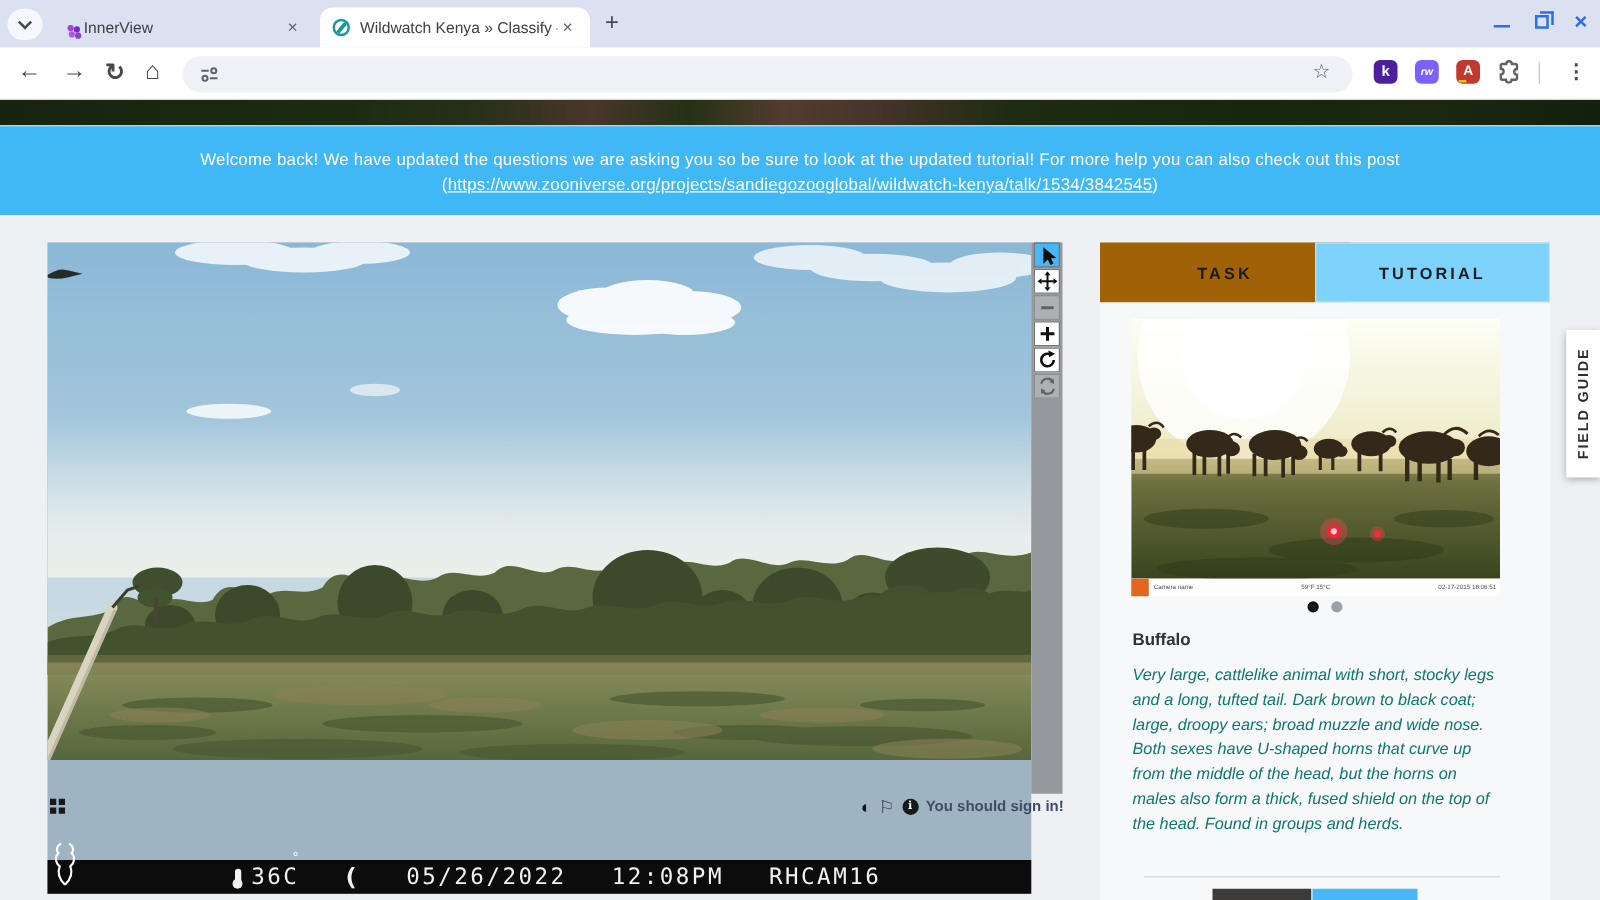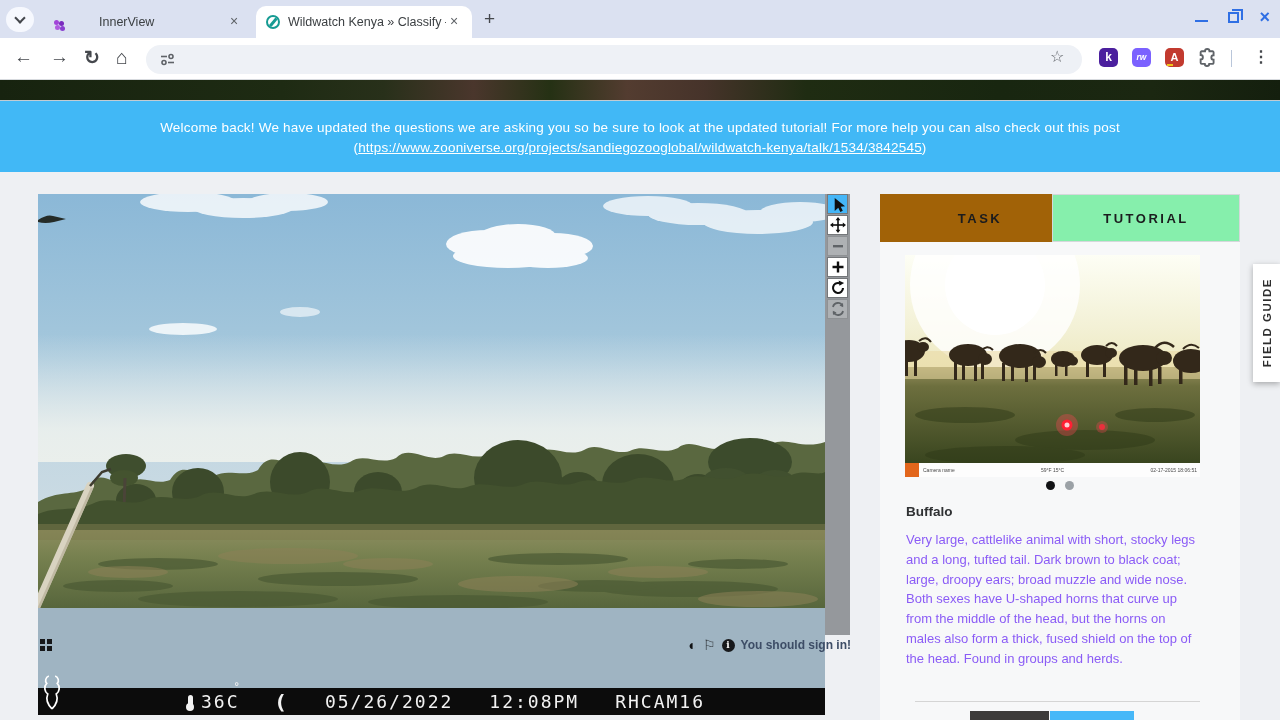--- a/index.html
+++ b/index.html
@@ -6,21 +6,21 @@
   html,body { width:1280px; height:720px; overflow:hidden; background:#eef0f3;
               font-family:"Liberation Sans", sans-serif; }
 
   
   #tabstrip { position:absolute; left:0; top:0; width:1280px; height:38px; background:#dbe1f1; }
   #tab-search { position:absolute; left:6px; top:7px; width:28px; height:25px; background:#f6f8fe;
                 border-radius:13px; display:flex; align-items:center; justify-content:center; cursor:pointer;}
   .chev { width:8px; height:8px; border-left:2px solid #44474c; border-bottom:2px solid #44474c;
           transform:rotate(-45deg); margin-top:-4px; }
   .tab { position:absolute; top:6px; height:32px; display:flex; align-items:center; font-size:12.5px; color:#3c4043; }
-  #tab1 { left:40px; width:212px; padding:0 10px;gap:32px; }
+  #tab1 { left:40px; width:212px; padding:0 10px; }
   #tab2 { left:256px; width:216px; background:#fff; border-radius:10px 10px 0 0; padding:0 10px; }
   .tab-title { flex:1; white-space:nowrap; overflow:hidden; margin-left:8px; }
   .tab-close { width:16px; height:16px; border-radius:50%; text-align:center; line-height:15px;
                font-size:14px; color:#5f6368; cursor:pointer; }
   .iv-fav { width:5px; height:5px; border-radius:50%; background:#a245d8; margin-left:4px;
             box-shadow:5px 1px 0 #7a2bbf, 1px 5px 0 #b05ce0, 6px 6px 0 #8a3fd0; }
   .zv-fav { width:14px; height:14px; border-radius:50%; border:2.5px solid #169b93; position:relative; overflow:hidden;}
   .zv-fav::after { content:""; position:absolute; left:4px; top:-3px; width:2.5px; height:16px;
                    background:#169b93; transform:rotate(40deg); }
   #new-tab { position:absolute; left:484px; top:8px; font-size:19px; color:#45484d; cursor:pointer; }
@@ -89,33 +89,33 @@
   #invert-icon { font-size:14px; color:#101214; cursor:pointer; }
   #flag-icon { font-size:14px; color:#33383d; cursor:pointer; }
   #info-icon { width:13px; height:13px; border-radius:50%; background:#17191c; color:#fff; font-size:9px;
                font-weight:700; text-align:center; line-height:13px; font-family:"DejaVu Serif",serif; cursor:pointer; }
   #signin-msg { font-size:12px; font-weight:600; color:#3d4d66; }
 
   
   .ptab { position:absolute; top:194px; height:48px; display:flex; align-items:center; justify-content:center;
           font-size:13px; font-weight:700; letter-spacing:2.5px; color:#1b1c1e; cursor:pointer; }
   #ptab-task { left:880px; width:200px; background:#a16207; }
-  #ptab-tutorial { left:1052px; width:188px; background:#86efac; border:1px solid #d5d8db; }
+  #ptab-tutorial { left:1052px; width:188px; background:#7dd3fc; border:1px solid #d5d8db; }
   #panel-body { position:absolute; left:880px; top:242px; width:360px; height:478px; background:#f7f8f9; overflow:hidden; }
   #fg-card { position:absolute; left:25px; top:13px; width:295px; height:222px; cursor:pointer; }
   #fg-meta { position:absolute; left:0; bottom:0; width:295px; height:14px; background:#fdfdfd;
              display:flex; align-items:center; font-size:5px; color:#4a4a4a; }
   #fg-logo { width:14px; height:14px; background:#e2661c; color:#fff; font-size:4px; text-align:center;
              line-height:14px; font-weight:700; }
   #fg-meta .ml { margin-left:4px; } #fg-meta .mm { margin-left:auto; } #fg-meta .mr { margin-left:auto; margin-right:3px; }
   #dots { position:absolute; left:0; top:239px; width:360px; display:flex; justify-content:center; gap:10px; }
   .dot { width:9px; height:9px; border-radius:50%; cursor:pointer; }
   .dot.on { background:#121315; } .dot.off { background:#9ba1a6; }
   #fg-title { position:absolute; left:26px; top:262px; font-size:13.5px; font-weight:700; color:#2f3133; }
-  #fg-desc { position:absolute; left:26px; top:288px; width:290px; font-size:13px; line-height:19.8px; color:#8b5cf6; }
+  #fg-desc { position:absolute; left:26px; top:288px; width:290px; font-size:13px; line-height:19.8px; color:#0f766e;font-style:italic; }
   #panel-divider { position:absolute; left:35px; top:459px; width:285px; height:1px; background:#d5d5d5; }
   .pbtn { position:absolute; top:469px; height:30px; cursor:pointer; }
   #pbtn-dark { left:90px; width:79px; background:#3d3b3a; }
   #pbtn-blue { left:170px; width:84px; background:#47b8f8; }
 
   
   #field-guide { position:absolute; right:0; top:264px; width:27px; height:118px; background:#fff;
                  box-shadow:0 2px 6px rgba(0,0,0,.3); display:flex; align-items:center; justify-content:center;
                  cursor:pointer; }
   #field-guide span { writing-mode:vertical-rl; transform:rotate(180deg); font-size:11.5px; font-weight:700;

